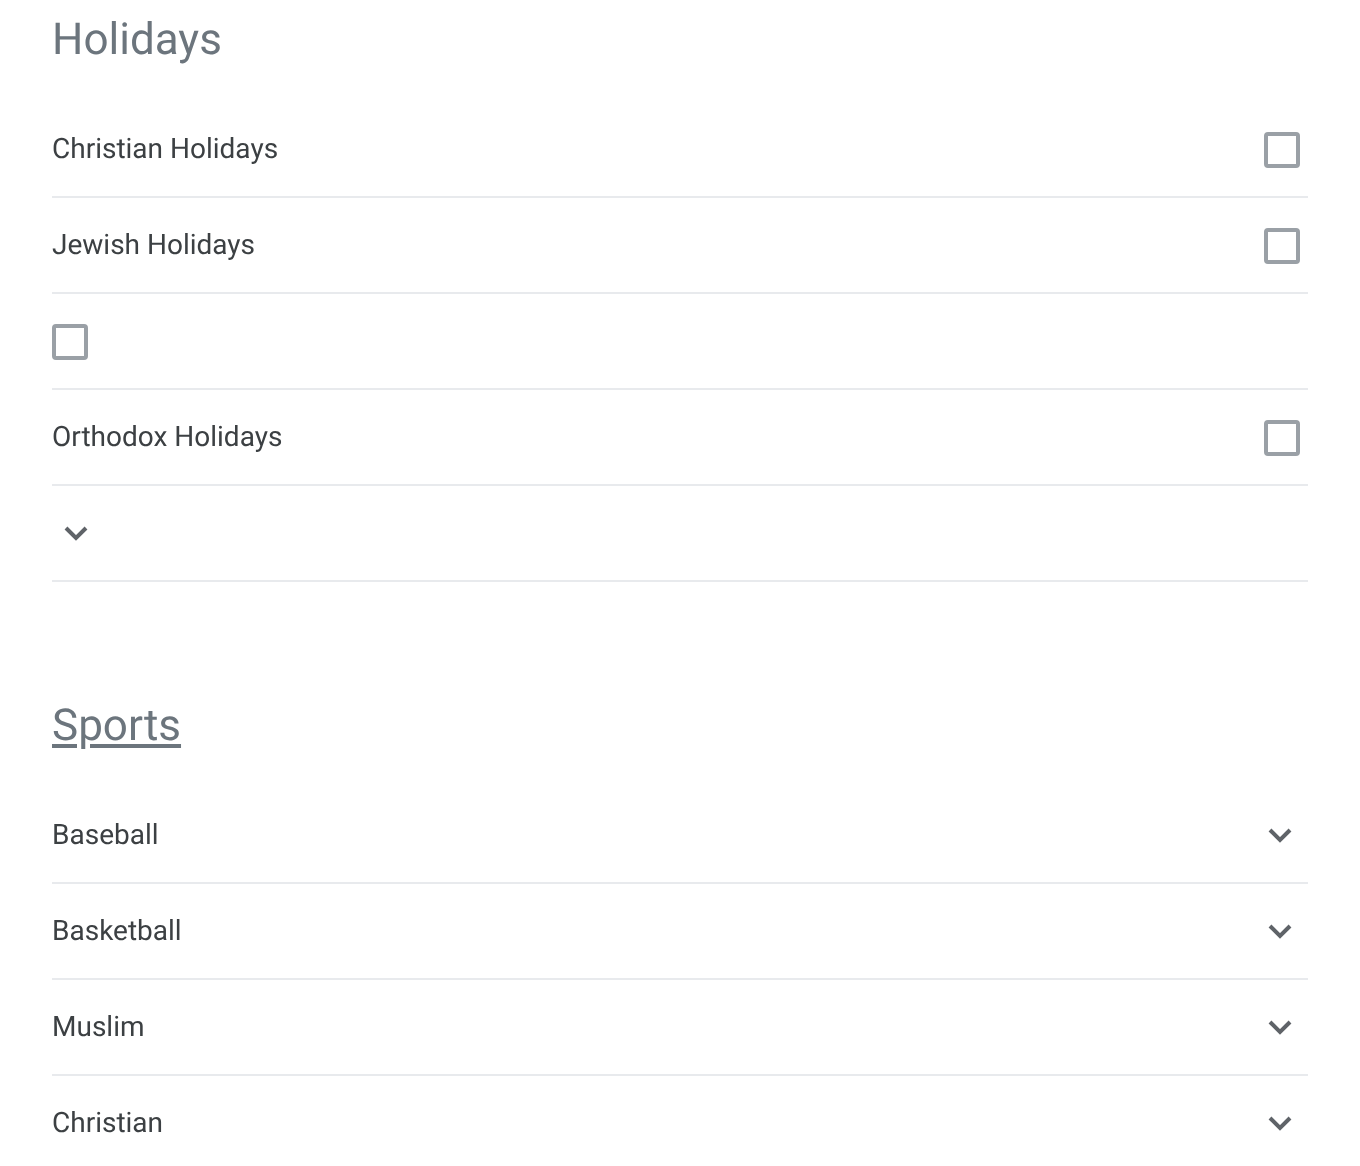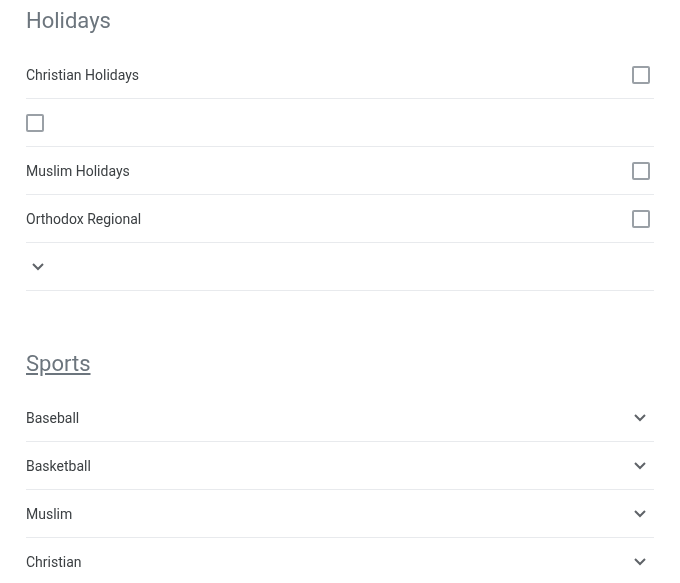--- a/index.html
+++ b/index.html
@@ -62,30 +62,30 @@
 <body>
 
 <div class="section-header">Holidays</div>
 
 <div class="list-row">
   <span class="list-label">Christian Holidays</span>
   <span class="checkbox-outline"></span>
 </div>
 
 <div class="list-row">
+  <span class="list-label">Jewish Holidays</span>
   <span class="checkbox-outline"></span>
 </div>
 
 <div class="list-row">
-  <span class="list-label">Muslim Holidays</span>
   <span class="checkbox-outline"></span>
 </div>
 
 <div class="list-row">
-  <span class="list-label">Orthodox Regional</span>
+  <span class="list-label">Orthodox Holidays</span>
   <span class="checkbox-outline"></span>
 </div>
 
 <div class="list-row">
   <span class="chevron">
     <svg viewBox="0 0 12 8">
         <path d="M1 1l5 5 5-5" stroke="#5f6368" stroke-width="2" fill="none"></path>
       </svg>
   </span>
 </div>

